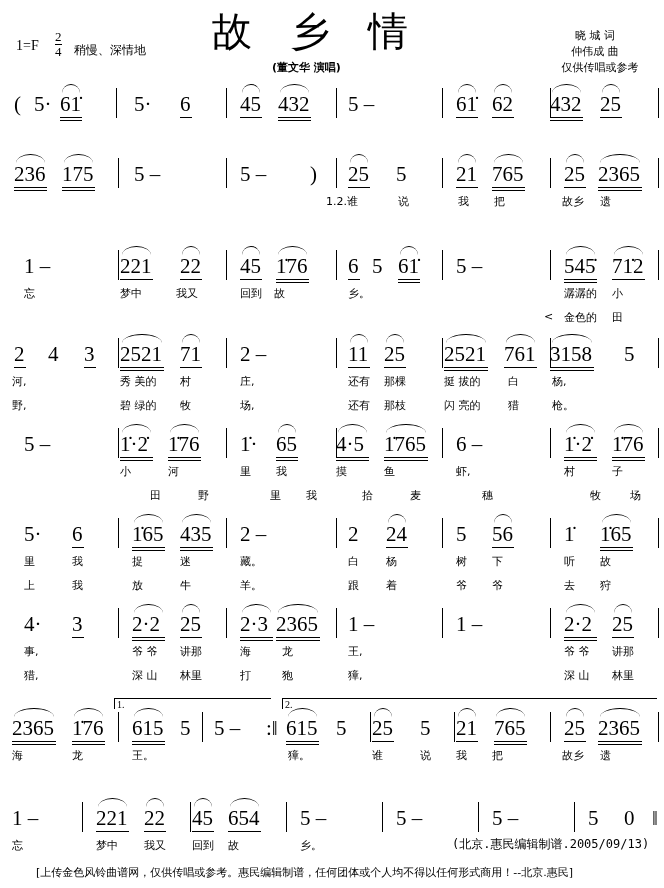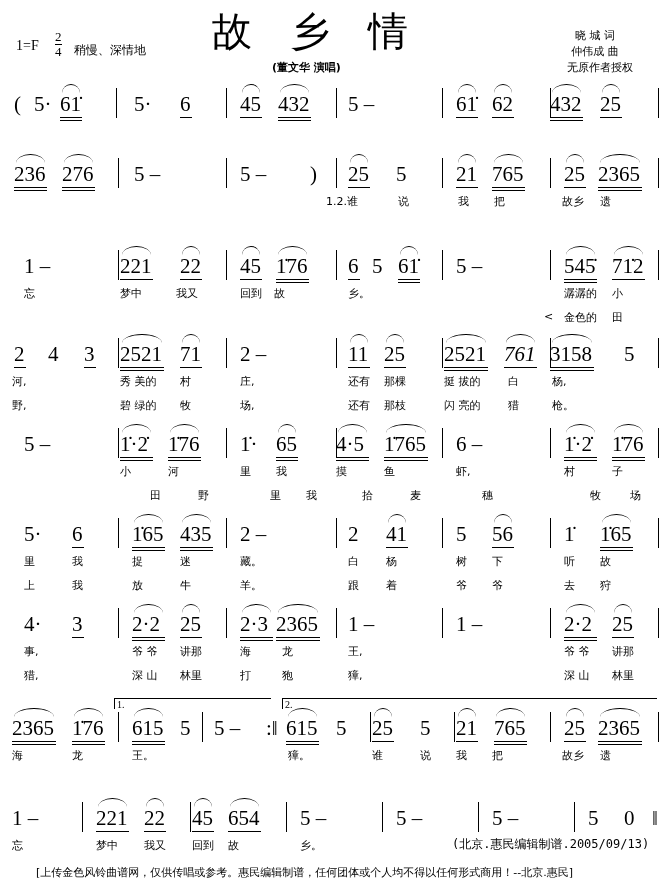--- a/index.html
+++ b/index.html
@@ -29,21 +29,21 @@
 <div class="abs title">故乡情</div>
 <div class="abs key">1=F</div>
 <div class="frac">
   <span style="border-bottom:1px solid #000;">2</span>
   <span>4</span>
 </div>
 <div class="abs tempo">稍慢、深情地</div>
 <div class="abs singer">(董文华 演唱)</div>
 <div class="abs credit" style="left:540px; top:28px; width:110px;">晓  城  词</div>
 <div class="abs credit" style="left:540px; top:44px; width:110px;">仲伟成   曲</div>
-<div class="abs credit" style="left:540px; top:60px; width:120px;">无原作者授权</div>
+<div class="abs credit" style="left:540px; top:60px; width:120px;">仅供传唱或参考</div>
 
 <div id="score">
     <div class="abs note" style="left: 14px; top: 92px;">(</div>
     <div class="abs note" style="left: 34px; top: 92px;">5·</div>
     <div class="abs note" style="left: 60px; top: 92px;">61̇</div>
     <div class="ul" style="left: 60px; top: 117px; width: 22px;"></div>
     <div class="ul" style="left: 60px; top: 120px; width: 22px;"></div>
     <div class="slur" style="left: 62px; top: 84px; width: 18px;"></div>
     <div class="bar" style="left: 116px; top: 88px;"></div>
     <div class="abs note" style="left: 134px; top: 92px;">5·</div>
@@ -72,21 +72,21 @@
     <div class="ul" style="left: 550px; top: 120px; width: 33px;"></div>
     <div class="slur" style="left: 552px; top: 84px; width: 29px;"></div>
     <div class="abs note" style="left: 600px; top: 92px;">25</div>
     <div class="ul" style="left: 600px; top: 117px; width: 22px;"></div>
     <div class="slur" style="left: 602px; top: 84px; width: 18px;"></div>
     <div class="bar" style="left: 658px; top: 88px;"></div>
     <div class="abs note" style="left: 14px; top: 162px;">236</div>
     <div class="ul" style="left: 14px; top: 187px; width: 33px;"></div>
     <div class="ul" style="left: 14px; top: 190px; width: 33px;"></div>
     <div class="slur" style="left: 16px; top: 154px; width: 29px;"></div>
-    <div class="abs note" style="left: 62px; top: 162px;">276</div>
+    <div class="abs note" style="left: 62px; top: 162px;">175</div>
     <div class="ul" style="left: 62px; top: 187px; width: 33px;"></div>
     <div class="ul" style="left: 62px; top: 190px; width: 33px;"></div>
     <div class="slur" style="left: 64px; top: 154px; width: 29px;"></div>
     <div class="bar" style="left: 118px; top: 158px;"></div>
     <div class="abs note" style="left: 134px; top: 162px;">5  –</div>
     <div class="bar" style="left: 226px; top: 158px;"></div>
     <div class="abs note" style="left: 240px; top: 162px;">5  –</div>
     <div class="abs note" style="left: 310px; top: 162px;">)</div>
     <div class="bar" style="left: 336px; top: 158px;"></div>
     <div class="abs note" style="left: 348px; top: 162px;">25</div>
@@ -182,21 +182,21 @@
     <div class="ul" style="left: 348px; top: 367px; width: 22px;"></div>
     <div class="slur" style="left: 350px; top: 334px; width: 18px;"></div>
     <div class="abs note" style="left: 384px; top: 342px;">25</div>
     <div class="ul" style="left: 384px; top: 367px; width: 22px;"></div>
     <div class="slur" style="left: 386px; top: 334px; width: 18px;"></div>
     <div class="bar" style="left: 442px; top: 338px;"></div>
     <div class="abs note" style="left: 444px; top: 342px;">2521</div>
     <div class="ul" style="left: 444px; top: 367px; width: 44px;"></div>
     <div class="ul" style="left: 444px; top: 370px; width: 44px;"></div>
     <div class="slur" style="left: 446px; top: 334px; width: 40px;"></div>
-    <div class="abs note" style="left: 504px; top: 342px; font-style: italic;">761</div>
+    <div class="abs note" style="left: 504px; top: 342px;">761</div>
     <div class="ul" style="left: 504px; top: 367px; width: 33px;"></div>
     <div class="slur" style="left: 506px; top: 334px; width: 29px;"></div>
     <div class="bar" style="left: 550px; top: 338px;"></div>
     <div class="abs note" style="left: 550px; top: 342px;">3158</div>
     <div class="ul" style="left: 550px; top: 367px; width: 44px;"></div>
     <div class="ul" style="left: 550px; top: 370px; width: 44px;"></div>
     <div class="slur" style="left: 552px; top: 334px; width: 40px;"></div>
     <div class="abs note" style="left: 624px; top: 342px;">5</div>
     <div class="bar" style="left: 658px; top: 338px;"></div>
     <div class="abs lyr" style="left: 12px; top: 374px;">河,</div>
@@ -281,21 +281,21 @@
     <div class="ul" style="left: 132px; top: 550px; width: 33px;"></div>
     <div class="slur" style="left: 134px; top: 514px; width: 29px;"></div>
     <div class="abs note" style="left: 180px; top: 522px;">435</div>
     <div class="ul" style="left: 180px; top: 547px; width: 33px;"></div>
     <div class="ul" style="left: 180px; top: 550px; width: 33px;"></div>
     <div class="slur" style="left: 182px; top: 514px; width: 29px;"></div>
     <div class="bar" style="left: 226px; top: 518px;"></div>
     <div class="abs note" style="left: 240px; top: 522px;">2  –</div>
     <div class="bar" style="left: 336px; top: 518px;"></div>
     <div class="abs note" style="left: 348px; top: 522px;">2</div>
-    <div class="abs note" style="left: 386px; top: 522px;">41</div>
+    <div class="abs note" style="left: 386px; top: 522px;">24</div>
     <div class="ul" style="left: 386px; top: 547px; width: 22px;"></div>
     <div class="slur" style="left: 388px; top: 514px; width: 18px;"></div>
     <div class="bar" style="left: 442px; top: 518px;"></div>
     <div class="abs note" style="left: 456px; top: 522px;">5</div>
     <div class="abs note" style="left: 492px; top: 522px;">56</div>
     <div class="ul" style="left: 492px; top: 547px; width: 22px;"></div>
     <div class="slur" style="left: 494px; top: 514px; width: 18px;"></div>
     <div class="bar" style="left: 550px; top: 518px;"></div>
     <div class="abs note" style="left: 564px; top: 522px;">1̇</div>
     <div class="abs note" style="left: 600px; top: 522px;">1̇65</div>

